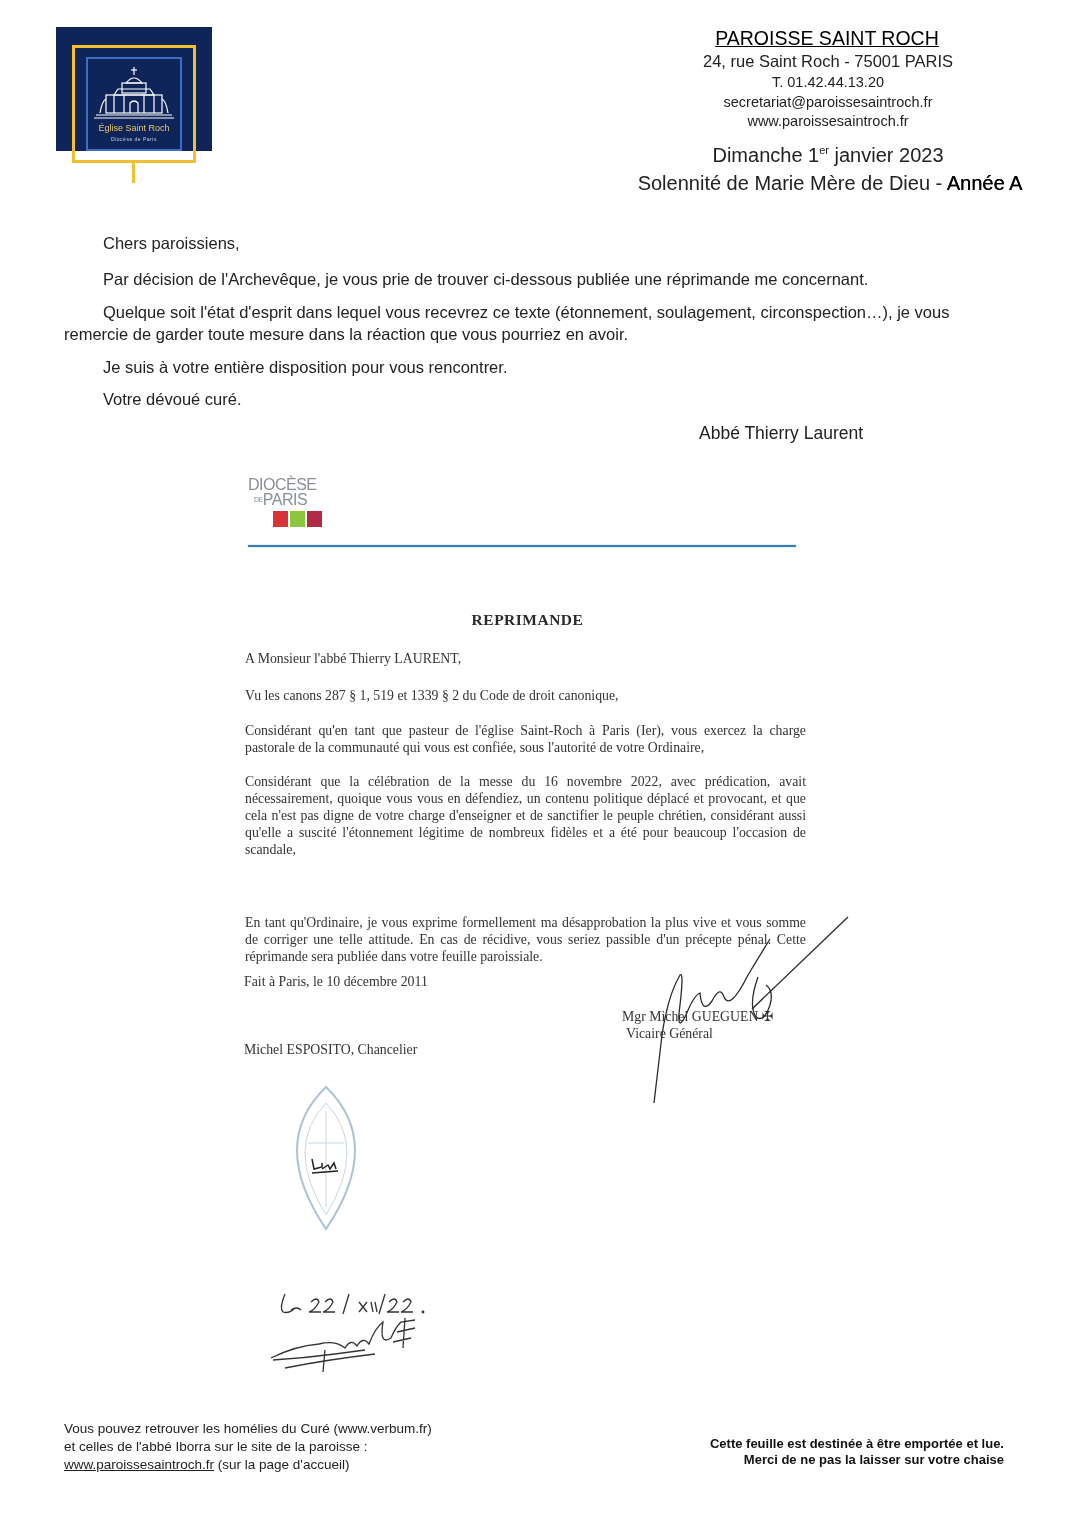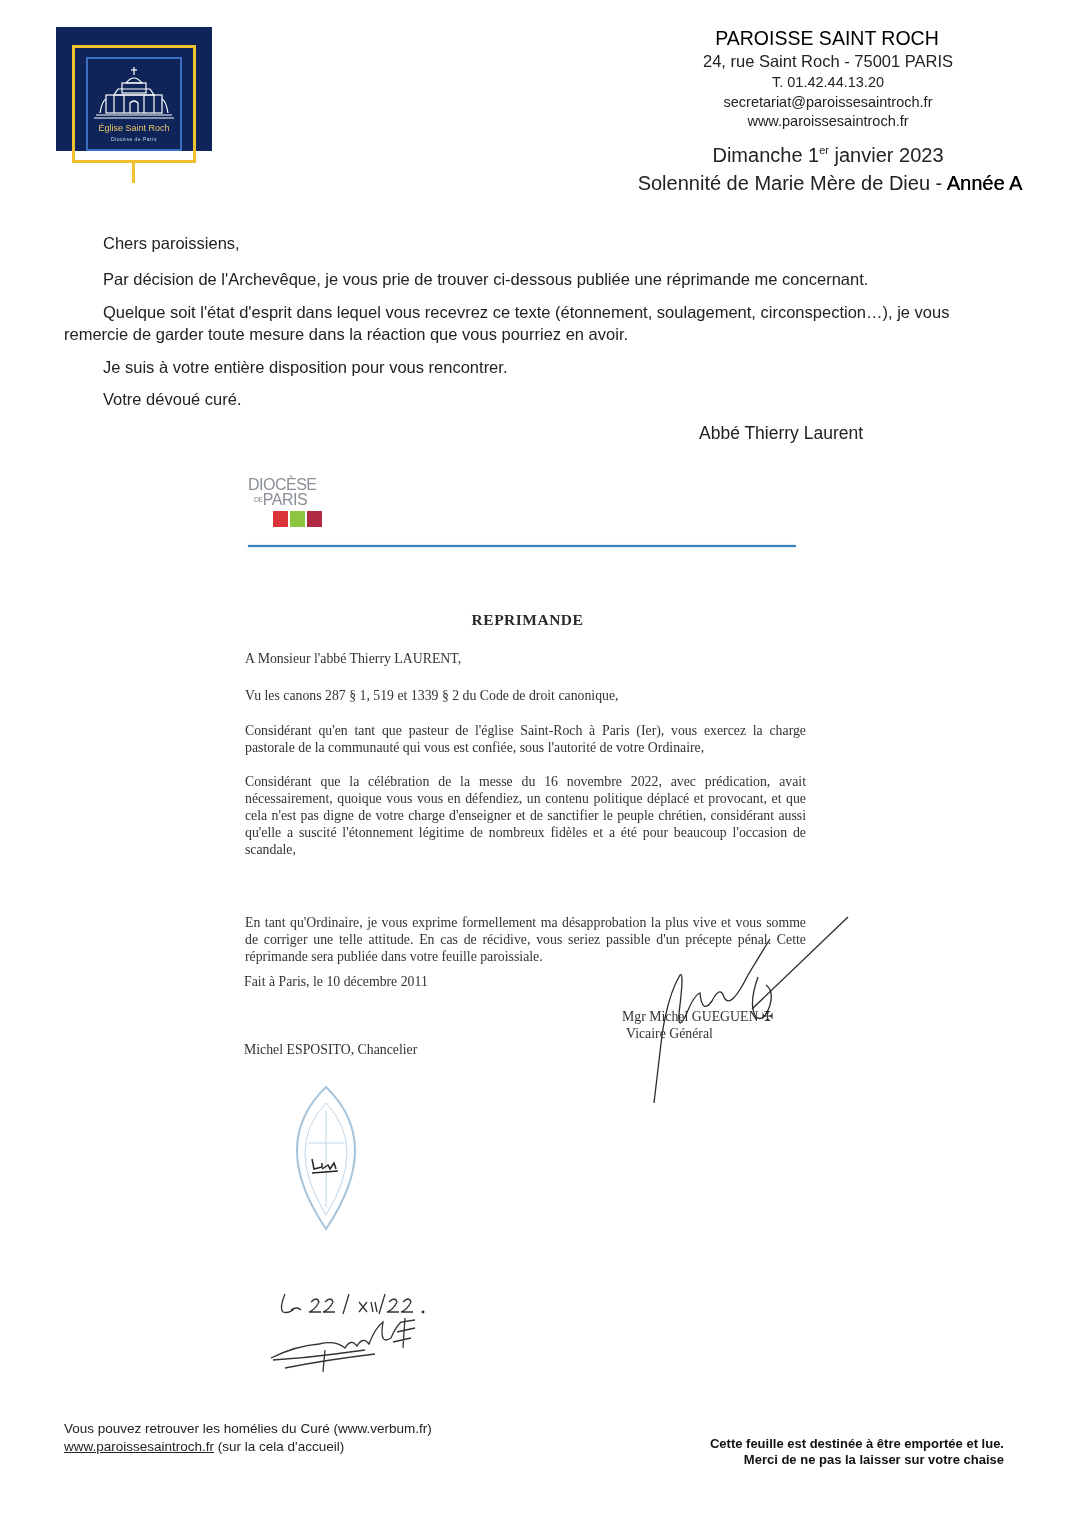--- a/index.html
+++ b/index.html
@@ -11,21 +11,21 @@
   .logo { position: absolute; left: 56px; top: 27px; width: 156px; height: 124px; background: #0f2559; }
   .logo .gold-frame { position: absolute; left: 16px; top: 18px; width: 118px; height: 112px; border: 3px solid #f0c030; }
   .logo .gold-stem { position: absolute; left: 76px; top: 133px; width: 3px; height: 23px; background: #f0c030; }
   .logo .blue-frame { position: absolute; left: 30px; top: 30px; width: 92px; height: 90px; border: 2px solid #3c6fc4; }
   .logo svg.church { position: absolute; left: 36px; top: 38px; }
   .logo .l-name { position: absolute; left: 0; width: 156px; top: 96px; text-align: center; color: #e8c76a; font-size: 9px; }
   .logo .l-sub { position: absolute; left: 0; width: 156px; top: 109px; text-align: center; color: #c9d2e8; font-size: 5px; letter-spacing: 0.5px; }
 
   
   .hdr { position: absolute; left: 620px; width: 416px; text-align: center; }
-  .h-title { top: 27px; font-size: 19.5px; color: #000; left: 612px; width: 430px; }
+  .h-title { top: 27px; font-size: 19.5px; color: #000; left: 612px; width: 430px; text-decoration: underline; }
   .h-line { font-size: 16.5px; color: #222; }
   .h-small { font-size: 14.5px; color: #222; }
   .h-date { font-size: 20px; color: #222; }
   .h-date sup { font-size: 11px; }
   .h-sol { font-size: 20px; color: #222; white-space: nowrap; }
   .h-sol b { color: #000; font-weight: normal; text-shadow: 0.3px 0 0 #000; }
 
   
   .para { position: absolute; font-size: 16.5px; color: #222; line-height: 22px; }
 
@@ -146,18 +146,19 @@
     <path d="M124 14 Q130 8 132 14 Q128 22 122 24 L134 24 M138 14 Q144 8 146 14 Q142 22 136 24 L148 24"></path>
     <circle cx="158" cy="24" r="0.8"></circle>
     <path d="M6 70 Q30 58 54 56 Q70 52 80 60 Q86 50 92 58 Q98 48 104 56 Q110 40 118 34 Q114 58 126 50 Q130 40 136 34 L150 32 M132 44 L150 40 M128 54 L146 50 M140 30 L138 60"></path>
     <path d="M8 72 Q40 70 70 66 L100 62 M20 80 Q60 72 110 66"></path>
     <path d="M60 62 L58 84"></path>
   </g>
 </svg>
 
 <div class="foot-left sans">
   <div>Vous pouvez retrouver les homélies du Curé (www.verbum.fr)</div>
-  <div><a>www.paroissesaintroch.fr</a><span> (sur la cela d'accueil)</span></div>
+  <div>et celles de l'abbé Iborra sur le site de la paroisse :</div>
+  <div><a>www.paroissesaintroch.fr</a><span> (sur la page d'accueil)</span></div>
 </div>
 <div class="foot-right sans">
   <div>Cette feuille est destinée à être emportée et lue.</div>
   <div>Merci de ne pas la laisser sur votre chaise</div>
 </div>
 
 </body></html>

